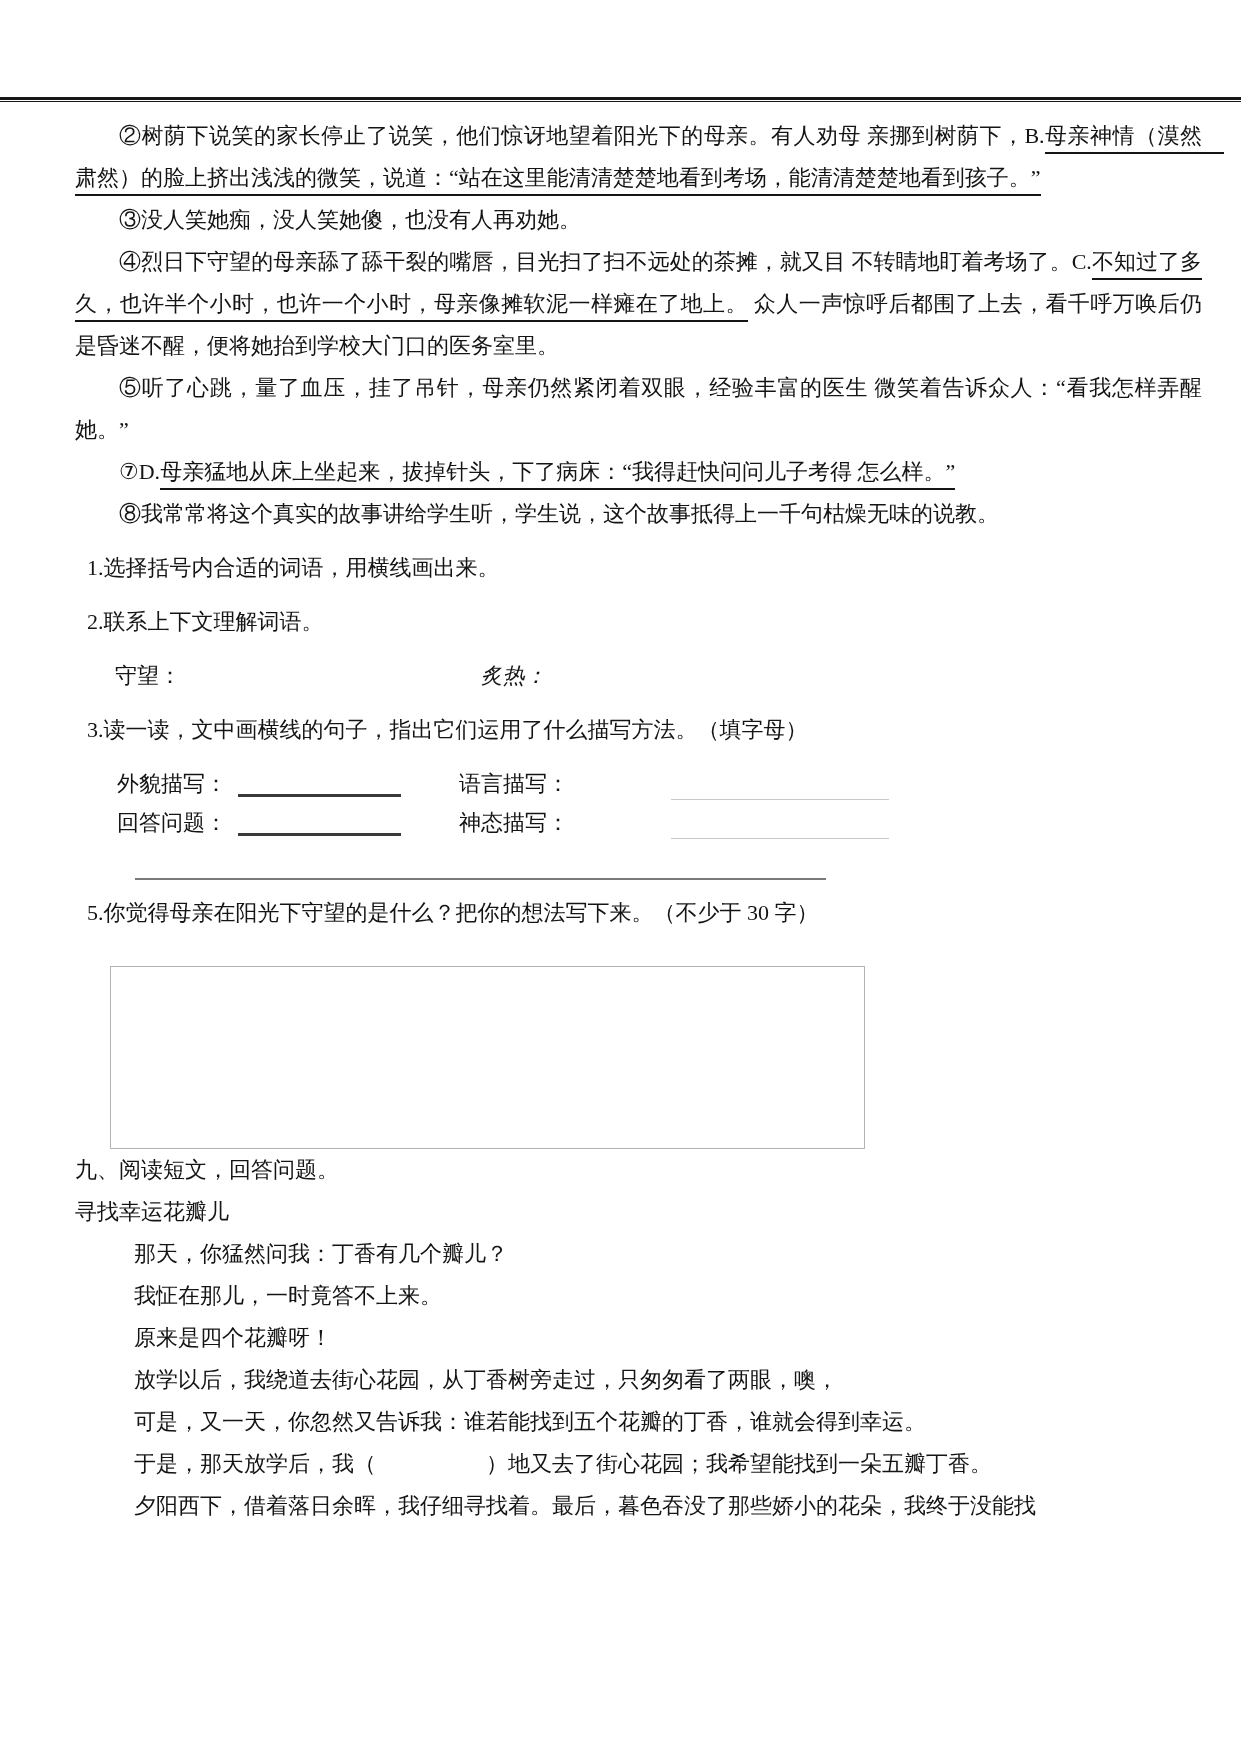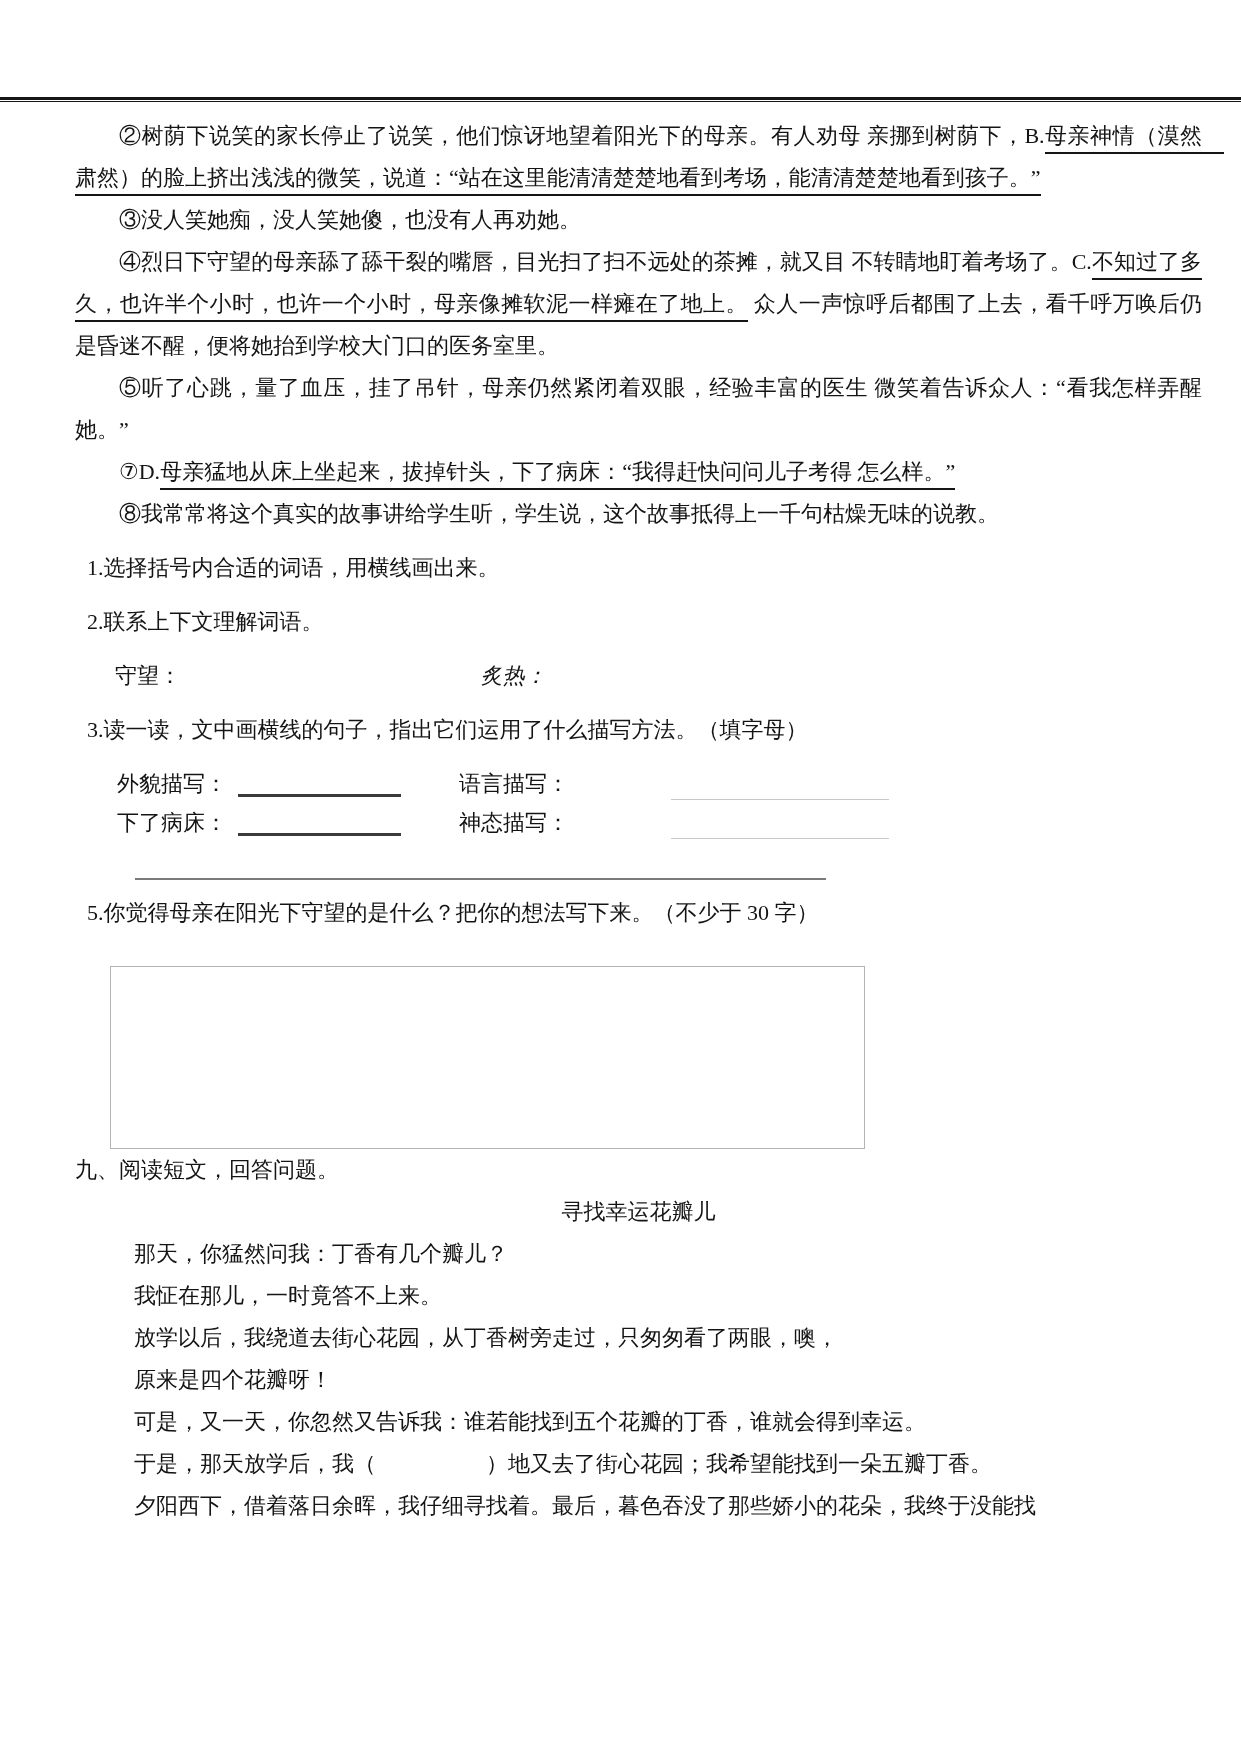--- a/index.html
+++ b/index.html
@@ -70,21 +70,21 @@
 
   .answer-box{
     margin:32px 0 0 35px;
     width:753px;
     height:181px;
     border:1px solid #b3b3b3;
     background:#ffffff;
   }
 
   .sec9-heading{margin:0;}
-  .sec9-title{margin:0;text-align:center;}
+  .sec9-title{margin:0;}
   .sec9-line{margin:0;padding-left:59px;text-align:justify;}
 </style>
 </head>
 <body>
 
 <div class="hrule">
   <div class="thick"></div>
   <div class="thin"></div>
 </div>
 
@@ -109,39 +109,39 @@
 
   <p class="question">3.读一读，文中画横线的句子，指出它们运用了什么描写方法。（填字母）</p>
 
   <div class="desc-row first">
     <span class="desc-label1">外貌描写：</span>
     <span class="blank-dark"></span>
     <span class="desc-label2">语言描写：</span>
     <span class="blank-light"></span>
   </div>
   <div class="desc-row second">
-    <span class="desc-label1">下了病床：</span>
+    <span class="desc-label1">回答问题：</span>
     <span class="blank-dark"></span>
     <span class="desc-label2">神态描写：</span>
     <span class="blank-light"></span>
   </div>
 
 
   <div class="answer-line"></div>
 
   <p class="question q5">5.你觉得母亲在阳光下守望的是什么？把你的想法写下来。（不少于 30 字）</p>
 
   <div class="answer-box"></div>
 
   <p class="sec9-heading">九、阅读短文，回答问题。</p>
   <p class="sec9-title">寻找幸运花瓣儿</p>
 
   <div>
     <p class="sec9-line">那天，你猛然问我：丁香有几个瓣儿？</p>
     <p class="sec9-line">我怔在那儿，一时竟答不上来。</p>
+    <p class="sec9-line">原来是四个花瓣呀！</p>
     <p class="sec9-line">放学以后，我绕道去街心花园，从丁香树旁走过，只匆匆看了两眼，噢，</p>
-    <p class="sec9-line">原来是四个花瓣呀！</p>
     <p class="sec9-line">可是，又一天，你忽然又告诉我：谁若能找到五个花瓣的丁香，谁就会得到幸运。</p>
     <p class="sec9-line">于是，那天放学后，我（　　　　　）地又去了街心花园；我希望能找到一朵五瓣丁香。</p>
     <p class="sec9-line">夕阳西下，借着落日余晖，我仔细寻找着。最后，暮色吞没了那些娇小的花朵，我终于没能找</p>
   </div>
 
 </div>
 
 </body></html>

